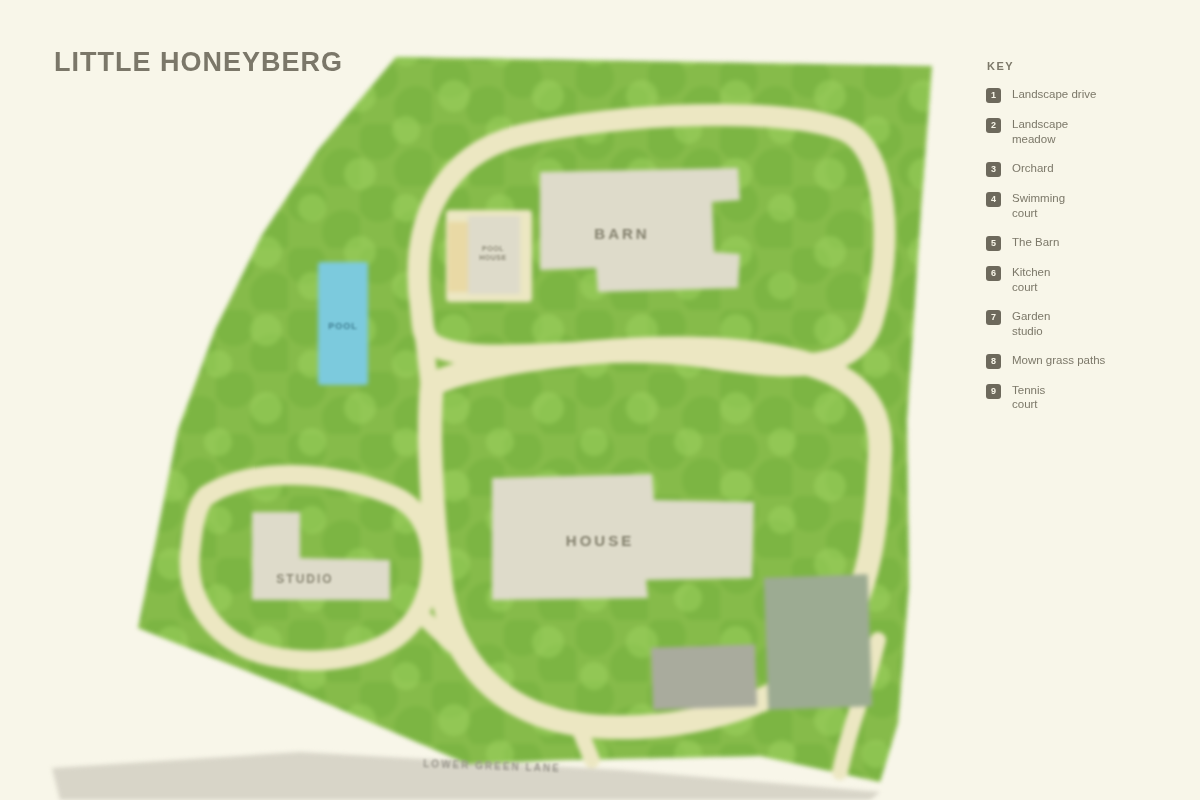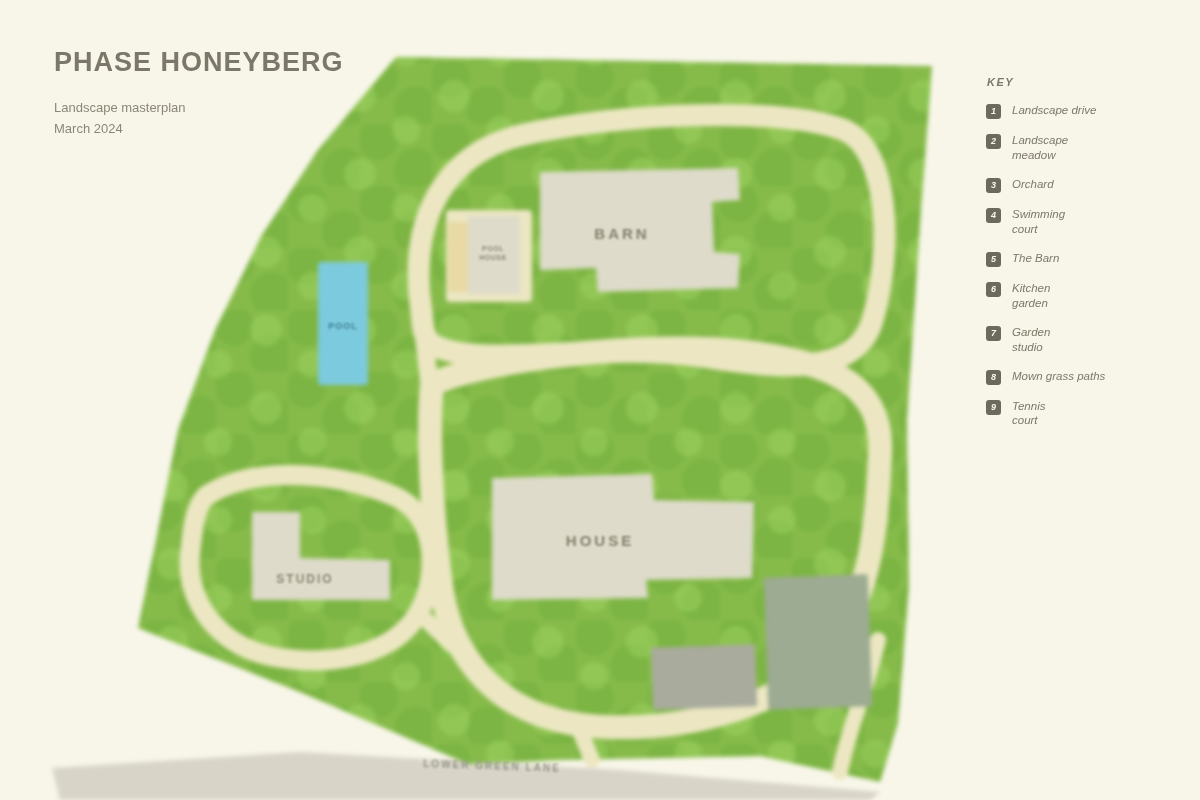--- a/index.html
+++ b/index.html
@@ -35,21 +35,21 @@
 
   
   .title-block{position:absolute;left:54px;top:44px;filter:blur(0.6px);}
   .title-line{
     font-size:27px;font-weight:bold;color:#7b7769;
     letter-spacing:1px;line-height:1.35;margin:0;
   }
   .subtitle-block{margin-top:18px;font-size:13px;color:#8b8778;line-height:1.55;}
 
   
-  .legend{position:absolute;left:986px;top:76px;width:200px;filter:blur(0.6px);font-style:italic;}
+  .legend{position:absolute;left:986px;top:60px;width:200px;filter:blur(0.6px);}
   .legend-heading{
     font-size:11px;font-weight:bold;letter-spacing:1.5px;
     color:#7c7869;margin:0 0 15px 1px;
   }
   .legend-item{display:flex;align-items:flex-start;margin-bottom:14px;}
   .legend-chip{
     flex:0 0 auto;width:15px;height:15px;border-radius:3px;
     background:#6d695c;color:#f8f6e9;
     font-size:9px;font-weight:bold;line-height:15px;text-align:center;
     margin-right:11px;margin-top:1px;
@@ -113,25 +113,21 @@
     <div class="map-label barn" style="left:622px;top:233px;">BARN</div>
     <div class="map-label house" style="left:600px;top:540px;">HOUSE</div>
     <div class="map-label studio" style="left:305px;top:579px;">STUDIO</div>
     <div class="map-label pool" style="left:343px;top:326px;">POOL</div>
     <div class="map-label pool-house" style="left:493px;top:253px;">POOL
 HOUSE</div>
     <div class="map-label road" style="left:492px;top:766px;">LOWER GREEN LANE</div>
   </div>
 
   <div class="title-block">
-    <div class="title-line">PHASE HONEYBERG</div>
-    <div class="subtitle-block">
-      <div>Landscape masterplan</div>
-      <div>March 2024</div>
-    </div>
+    <div class="title-line">LITTLE HONEYBERG</div>
   </div>
 
   <div class="legend">
     <div class="legend-heading">KEY</div>
 
     <div class="legend-item">
       <span class="legend-chip">1</span>
       <span class="legend-label">Landscape drive</span>
     </div>
     <div class="legend-item">
@@ -148,21 +144,21 @@
       <span class="legend-label">Swimming
 court</span>
     </div>
     <div class="legend-item">
       <span class="legend-chip">5</span>
       <span class="legend-label">The Barn</span>
     </div>
     <div class="legend-item">
       <span class="legend-chip">6</span>
       <span class="legend-label">Kitchen
-garden</span>
+court</span>
     </div>
     <div class="legend-item">
       <span class="legend-chip">7</span>
       <span class="legend-label">Garden
 studio</span>
     </div>
     <div class="legend-item">
       <span class="legend-chip">8</span>
       <span class="legend-label">Mown grass paths</span>
     </div>

